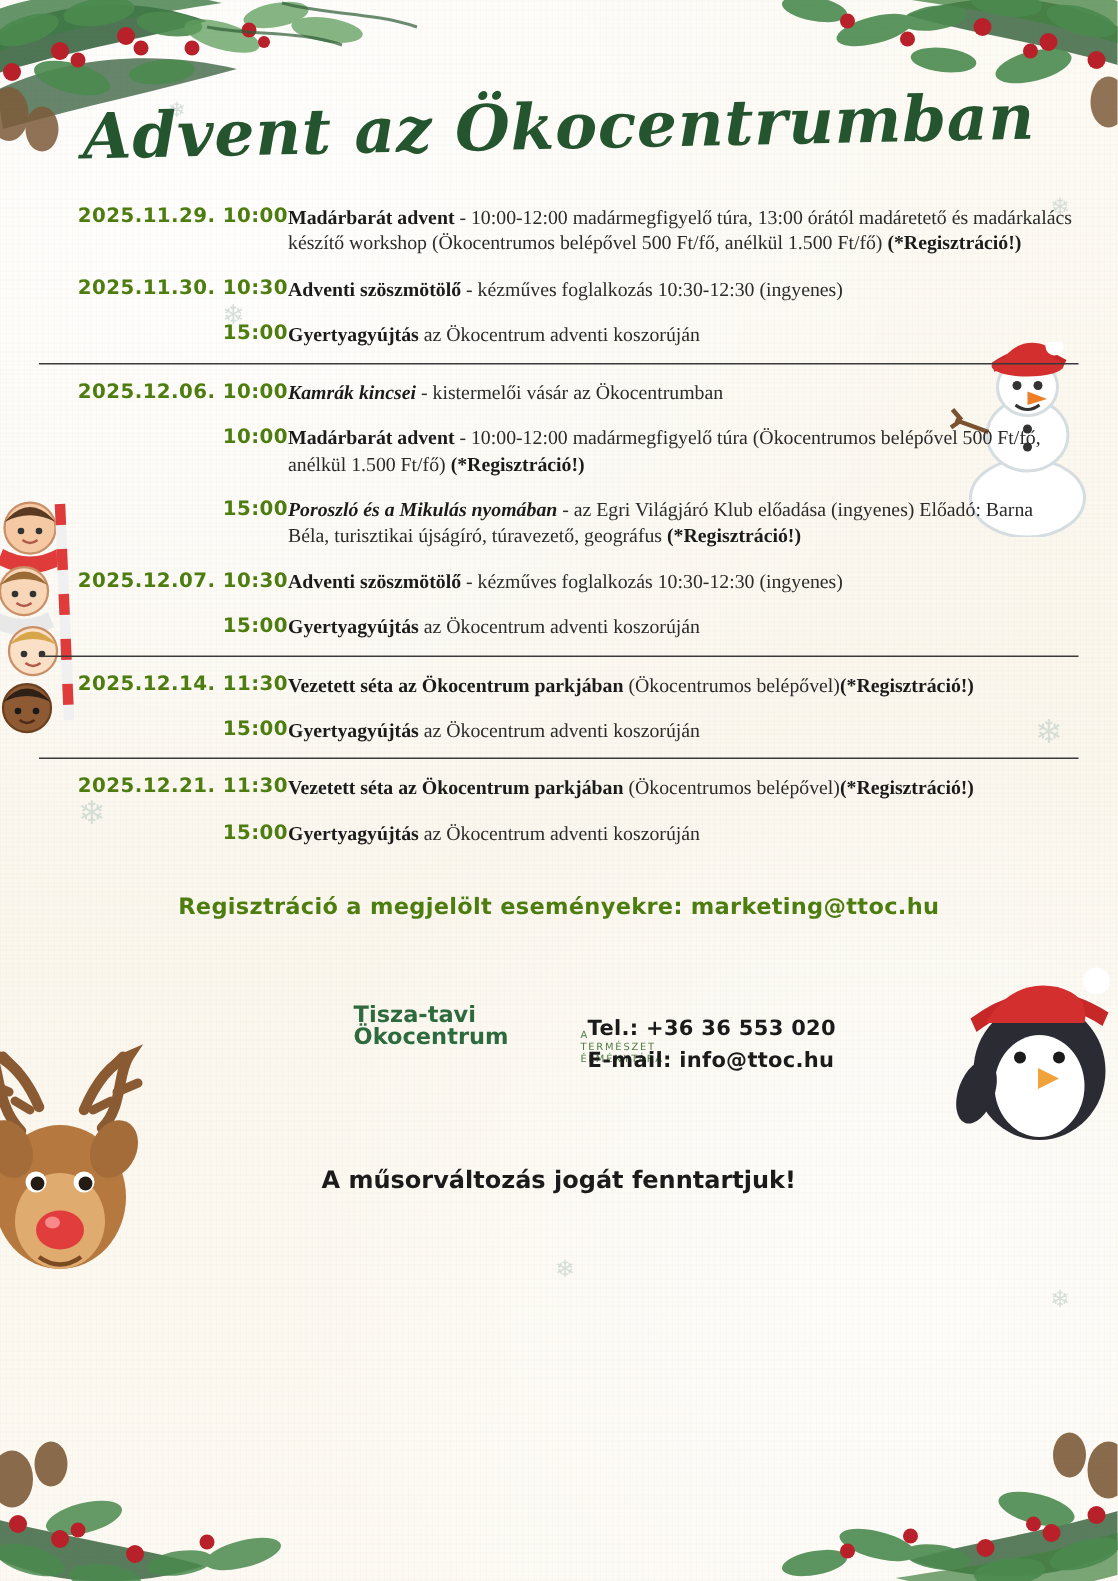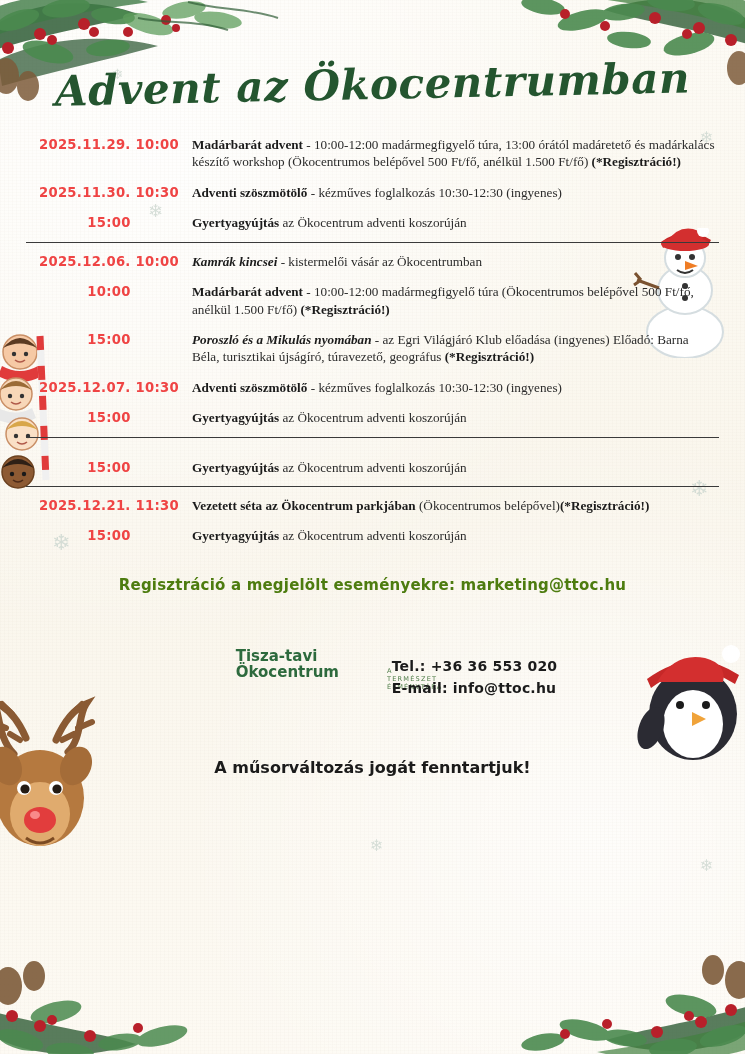--- a/index.html
+++ b/index.html
@@ -80,25 +80,25 @@
     margin: 0 auto;
   }
   table.schedule td {
     vertical-align: top;
     padding: 1px 0 1px 0;
     font-size: 13.2px;
     line-height: 1.32;
   }
   td.when {
     width: 166px;
-    text-align: center;
+    text-align: right;
     padding-right: 12px;
     white-space: nowrap;
     font-weight: bold;
-    color: #ef4444;
+    color: #4d7c0f;
     letter-spacing: .3px;
     font-size: 13.4px;
     padding-top: 2px;
   }
   td.what {
     color: #2b2b2b;
     padding-right: 16px;
     font-family: Liberation Serif, serif;
   }
   tr.gap td { height: 11px; padding: 0; }
@@ -475,20 +475,24 @@
         </tr>
         <tr>
           <td class="when">15:00</td>
           <td class="what"><span class="ev-title">Gyertyagyújtás</span><span> az Ökocentrum adventi koszorúján</span></td>
         </tr>
         <tr>
           <td class="divcell" colspan="2">
             <hr class="divider">
           </td>
         </tr>
+        <tr>
+          <td class="when">2025.12.14. 11:30</td>
+          <td class="what"><span class="ev-title">Vezetett séta az Ökocentrum parkjában</span><span> (Ökocentrumos belépővel)</span><span class="reg">(*Regisztráció!)</span></td>
+        </tr>
         <tr class="gap">
           <td colspan="2"></td>
         </tr>
         <tr>
           <td class="when">15:00</td>
           <td class="what"><span class="ev-title">Gyertyagyújtás</span><span> az Ökocentrum adventi koszorúján</span></td>
         </tr>
         <tr>
           <td class="divcell" colspan="2">
             <hr class="divider">

